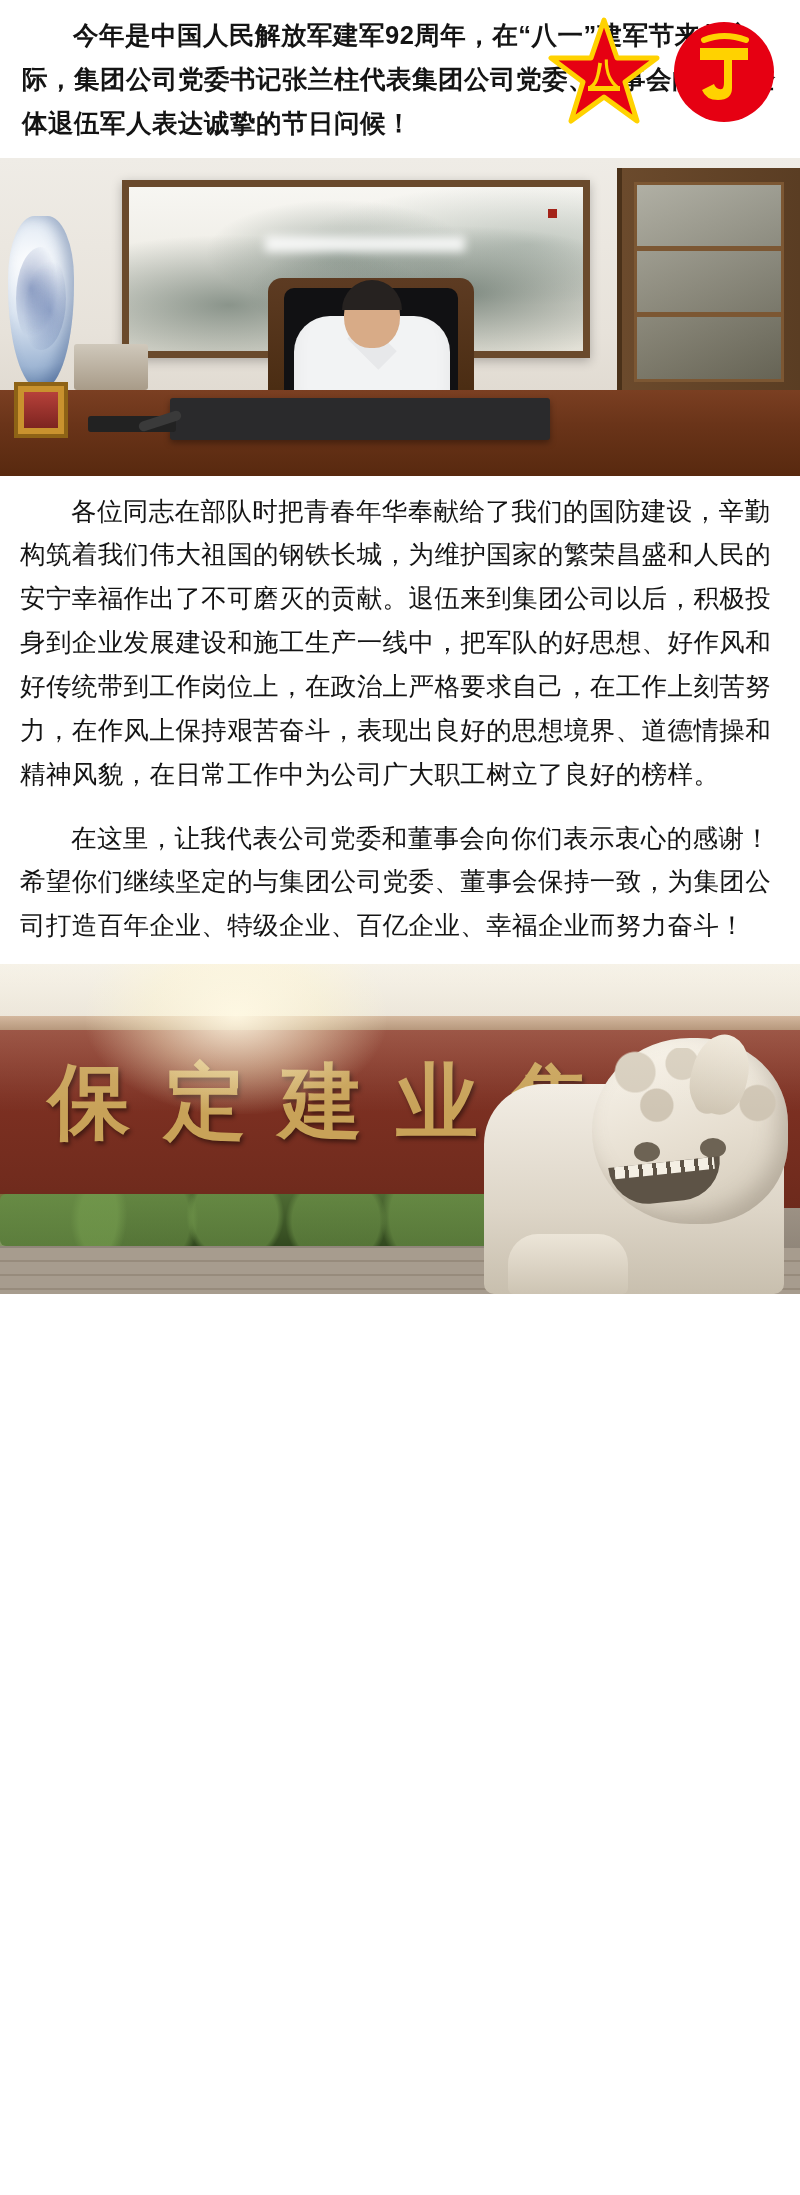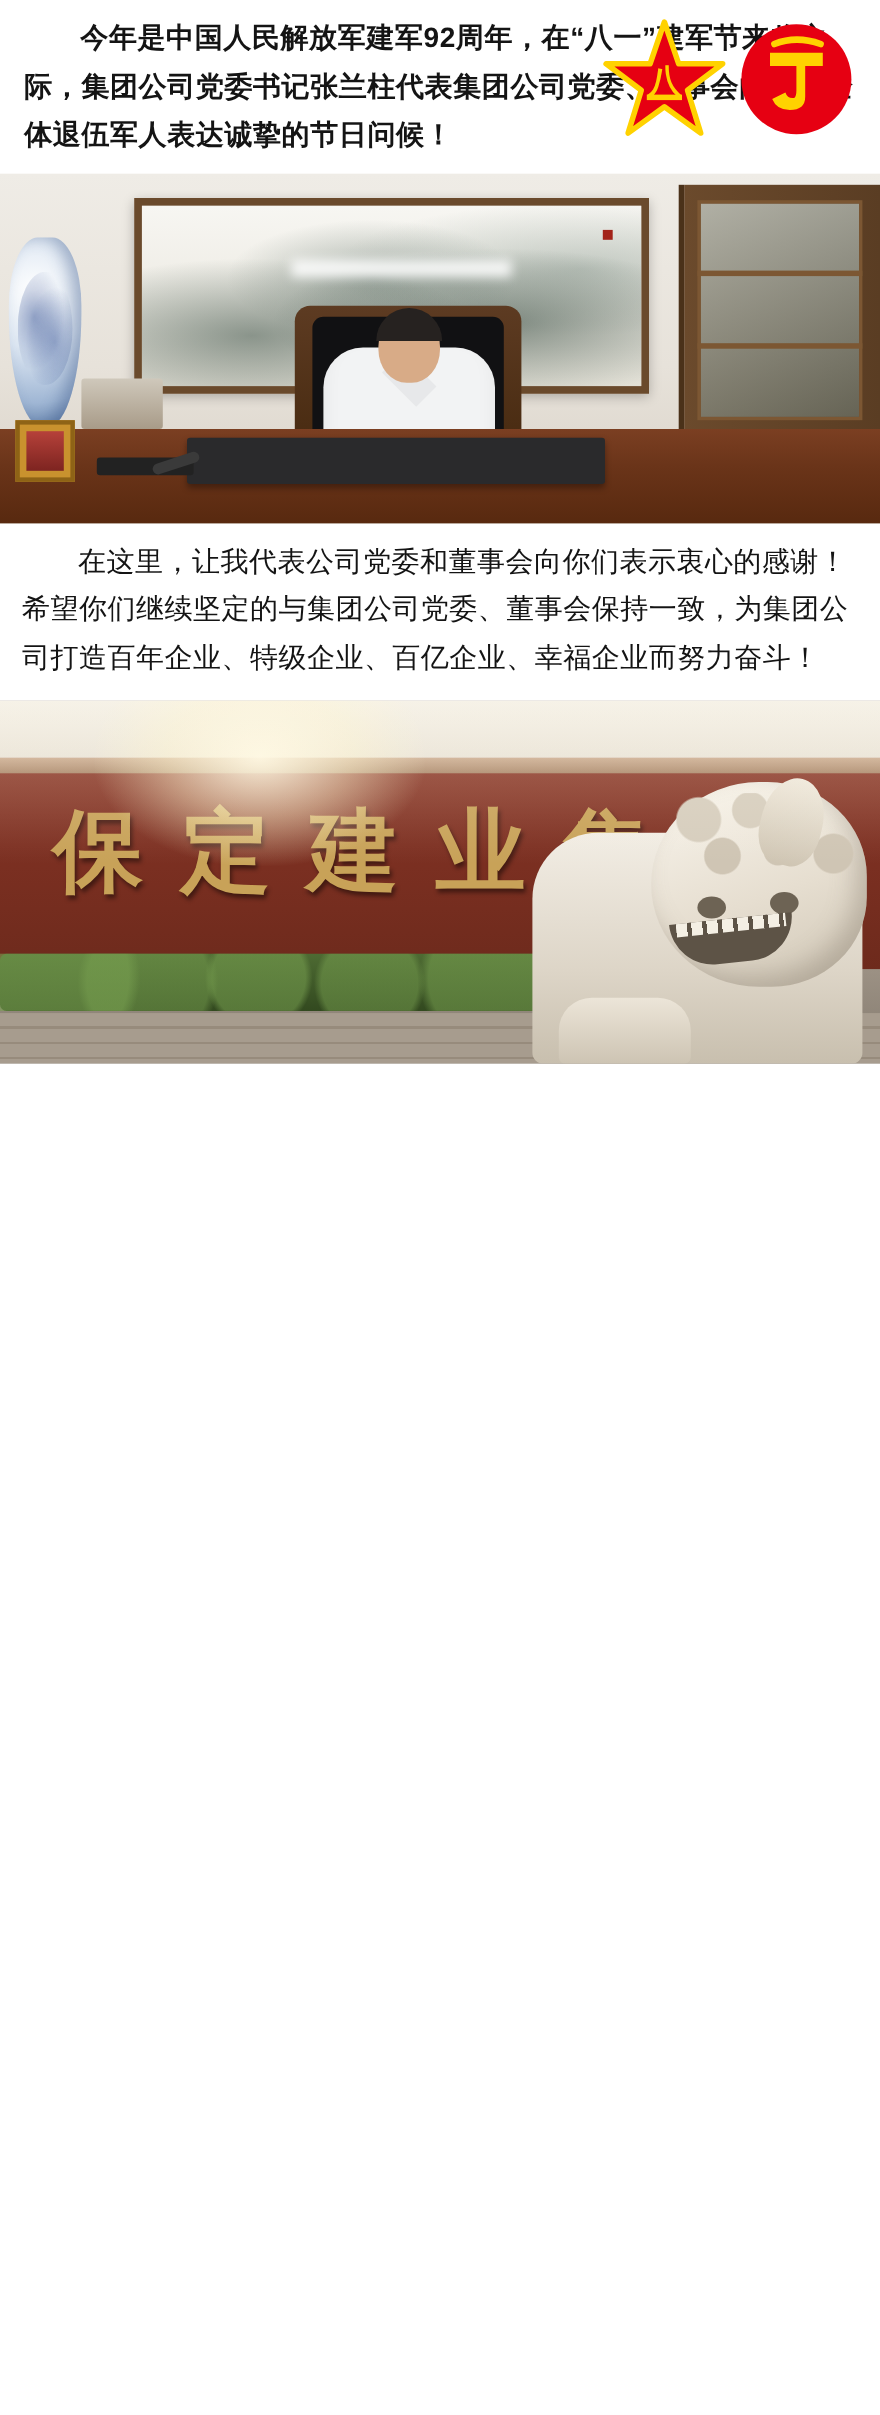--- a/index.html
+++ b/index.html
@@ -287,21 +287,21 @@
   .body-text {
     font-size: 25.5px;
     line-height: 1.72;
     letter-spacing: 0.4px;
     color: #141414;
     text-indent: 2em;
     margin: 0 0 0 0;
     word-break: break-all;
     font-weight: 400;
   }
-  .body-text + .body-text { margin-top: 4px; }
+  .body-text + .body-text { margin-top: 20px; }
 
   
   .photo-wall {
     height: 330px;
     background: #bdb6ac;
   }
   .pw-sky {
     position: absolute;
     left: 0; top: 0; right: 0; height: 74px;
     background: linear-gradient(180deg,#f3efe6 0%, #e4ddd0 100%);
@@ -520,20 +520,21 @@
     <div class="of-person-head"></div>
     <div class="of-person-hair"></div>
     <div class="of-desk"></div>
     <div class="of-deskmat"></div>
     <div class="of-deskitem"></div>
     <div class="of-deskitem2"></div>
     <div class="of-frame-photo"></div>
   </div>
 
   <div class="body-block">
+    <p class="body-text">各位同志在部队时把青春年华奉献给了我们的国防建设，辛勤构筑着我们伟大祖国的钢铁长城，为维护国家的繁荣昌盛和人民的安宁幸福作出了不可磨灭的贡献。退伍来到集团公司以后，积极投身到企业发展建设和施工生产一线中，把军队的好思想、好作风和好传统带到工作岗位上，在政治上严格要求自己，在工作上刻苦努力，在作风上保持艰苦奋斗，表现出良好的思想境界、道德情操和精神风貌，在日常工作中为公司广大职工树立了良好的榜样。</p>
     <p class="body-text">在这里，让我代表公司党委和董事会向你们表示衷心的感谢！希望你们继续坚定的与集团公司党委、董事会保持一致，为集团公司打造百年企业、特级企业、百亿企业、幸福企业而努力奋斗！</p>
   </div>
 
   <div class="photo photo-wall">
     <div class="pw-sky"></div>
     <div class="pw-wall">
       <div class="pw-wall-top"></div>
     </div>
     <div class="pw-chars">
       <span class="pw-char">保</span>

